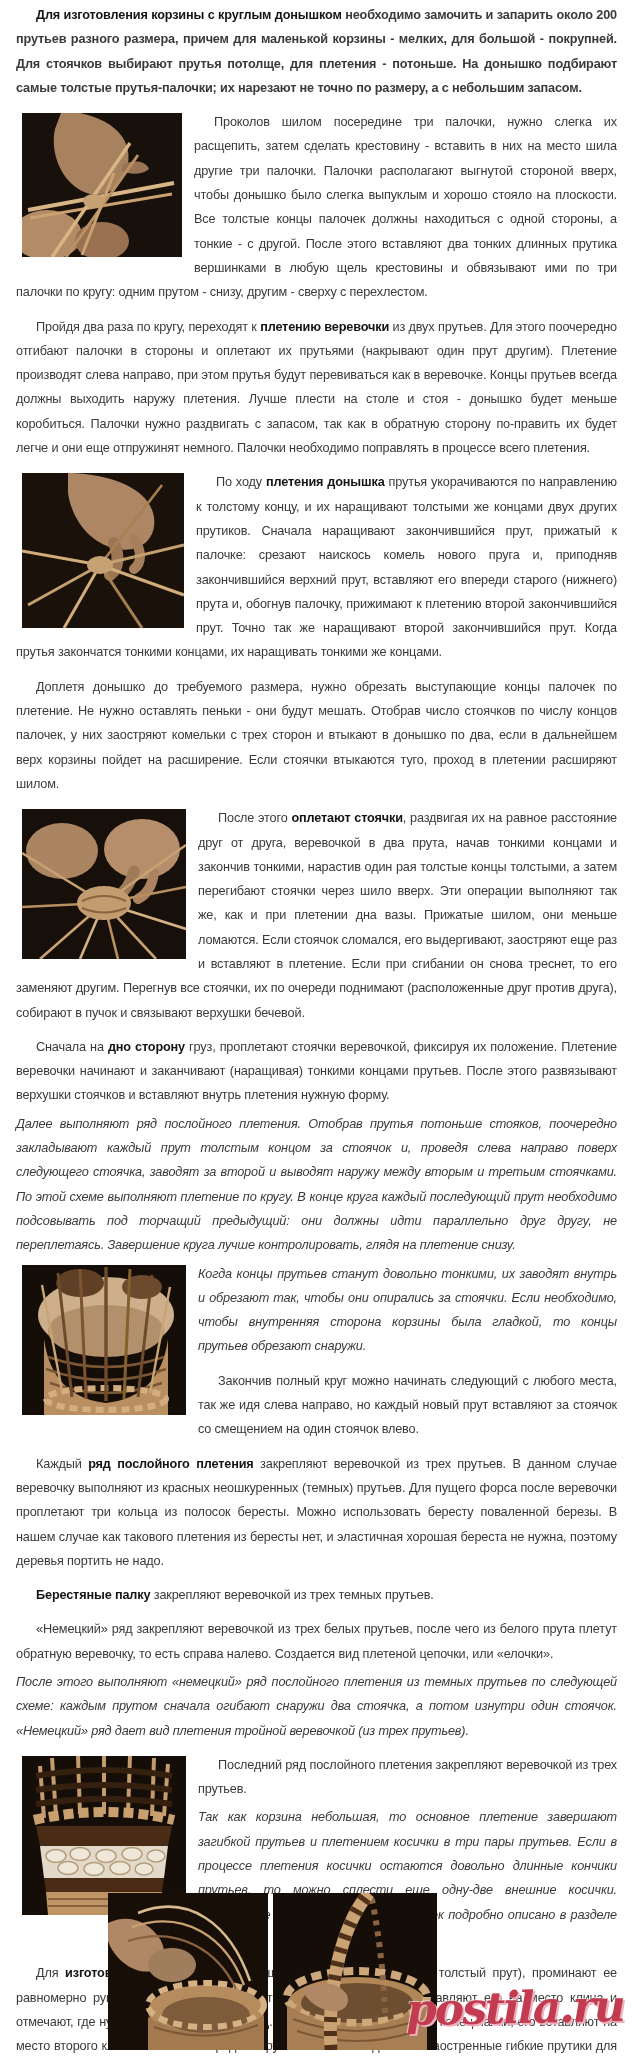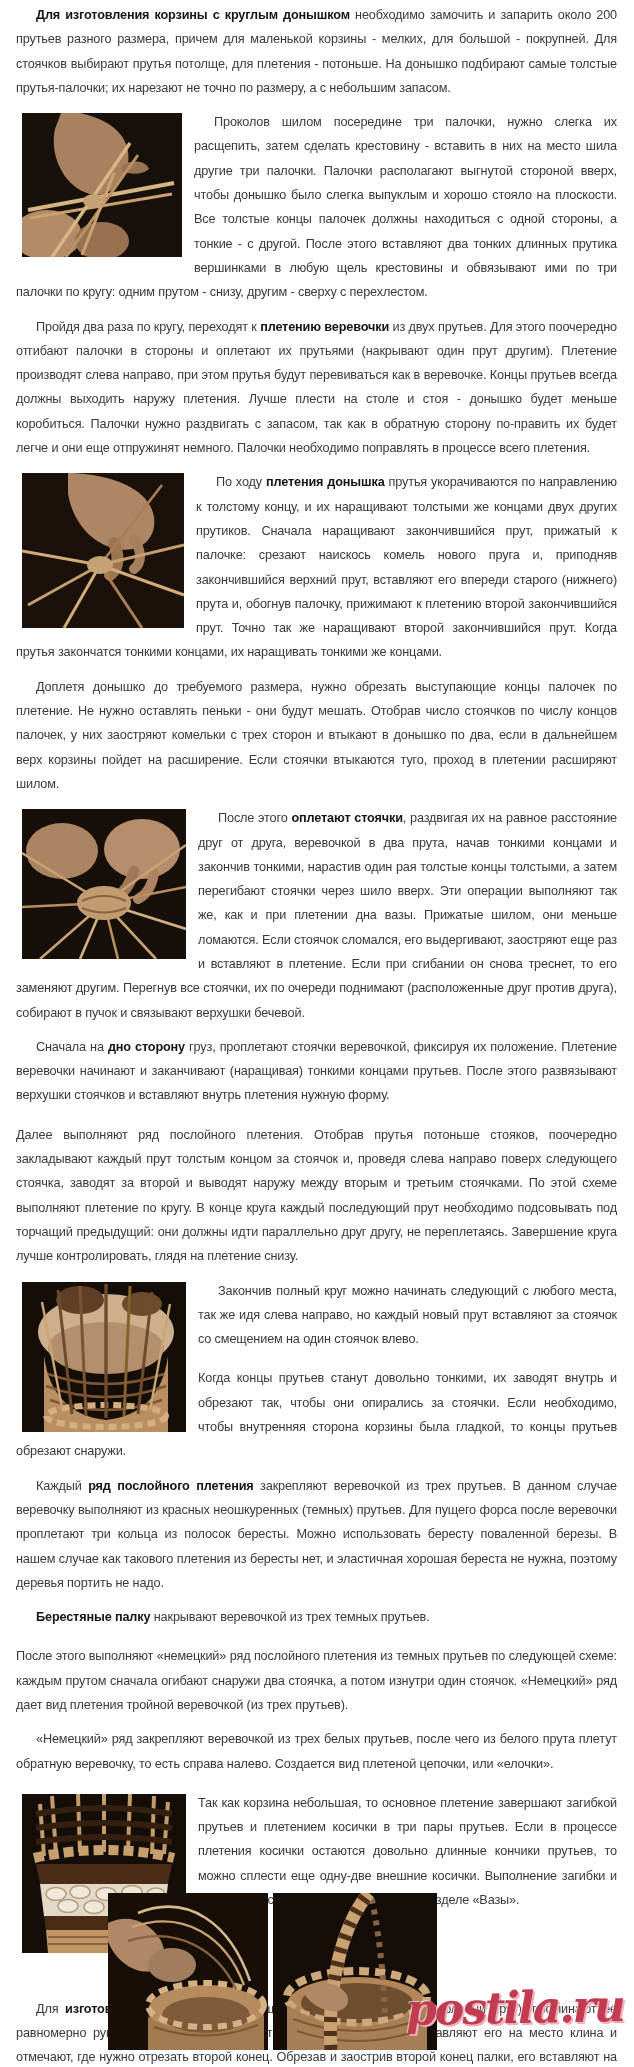--- a/index.html
+++ b/index.html
@@ -4,22 +4,22 @@
 <style>
   html,body{margin:0;padding:0;background:#fff;}
   .page{
     position:relative;width:634px;height:2067px;overflow:hidden;background:#fff;
     font-family:"Liberation Sans","DejaVu Sans",sans-serif;
     font-size:12.7px;line-height:24.3px;color:#3a3a3a;
     text-align:justify;letter-spacing:-0.15px;
     padding:0 17px 0 16px;box-sizing:border-box;
   }
   .para{margin:10px 0 0;}
-  .first{margin-top:3px;}
-  .cont{margin-top:15px;}
+  .first{margin-top:3px;font-weight:bold;}
+  .cont{margin-top:4px;font-style:italic;}
   .ind{text-indent:20px;}
   .page b{color:#151515;}
   figure{margin:0;}
   .ph{float:left;margin:3px 12px 5px 6px;}
   .ph svg{display:block;}
   .mb-big{margin-bottom:44px;}
   .clr{clear:both;}
   .figrow{position:absolute;left:108px;top:1893px;display:flex;gap:5px;}
   .watermark{
     position:absolute;left:406px;top:1996px;margin:0;
@@ -119,28 +119,28 @@
         <ellipse cx="84" cy="134" rx="60" ry="11" fill="none" stroke="#d3ae80" stroke-width="6" stroke-dasharray="8 5"></ellipse>
         <path d="M36 8 L50 132" stroke="#6e4b2d" stroke-width="3"></path>
         <path d="M58 4 L64 134" stroke="#7c5431" stroke-width="3"></path>
         <path d="M84 2 L84 136" stroke="#6e4b2d" stroke-width="3.4"></path>
         <path d="M108 4 L102 134" stroke="#84602c" stroke-width="3"></path>
         <path d="M130 10 L116 132" stroke="#6e4b2d" stroke-width="3"></path>
         <path d="M20 20 L40 126" stroke="#c9a477" stroke-width="2.4"></path>
         <path d="M148 22 L128 128" stroke="#c9a477" stroke-width="2.4"></path>
       </svg>
     </figure>
+    <p class="para cont"><span>Когда концы прутьев станут довольно тонкими, их заводят внутрь и обрезают так, чтобы они опирались за стоячки. Если необходимо, чтобы внутренняя сторона корзины была гладкой, то концы прутьев обрезают снаружи.</span></p>
     <p class="para ind"><span>Закончив полный круг можно начинать следующий с любого места, так же идя слева направо, но каждый новый прут вставляют за стоячок со смещением на один стоячок влево.</span></p>
-    <p class="para cont"><span>Когда концы прутьев станут довольно тонкими, их заводят внутрь и обрезают так, чтобы они опирались за стоячки. Если необходимо, чтобы внутренняя сторона корзины была гладкой, то концы прутьев обрезают снаружи.</span></p>
   </div>
 
   <p class="para ind clr"><span>Каждый </span><b>ряд послойного плетения</b><span> закрепляют веревочкой из трех прутьев. В данном случае веревочку выполняют из красных неошкуренных (темных) прутьев. Для пущего форса после веревочки проплетают три кольца из полосок бересты. Можно использовать бересту поваленной березы. В нашем случае как такового плетения из бересты нет, и эластичная хорошая береста не нужна, поэтому деревья портить не надо.</span></p>
-  <p class="para ind"><b>Берестяные палку</b><span> накрывают веревочкой из трех темных прутьев.</span></p>
+  <p class="para ind"><b>Берестяные палку</b><span> закрепляют веревочкой из трех темных прутьев.</span></p>
+  <p class="para ind"><span>«Немецкий» ряд закрепляют веревочкой из трех белых прутьев, после чего из белого прута плетут обратную веревочку, то есть справа налево. Создается вид плетеной цепочки, или «елочки».</span></p>
   <p class="para cont"><span>После этого выполняют «немецкий» ряд послойного плетения из темных прутьев по следующей схеме: каждым прутом сначала огибают снаружи два стоячка, а потом изнутри один стоячок. «Немецкий» ряд дает вид плетения тройной веревочкой (из трех прутьев).</span></p>
-  <p class="para ind"><span>«Немецкий» ряд закрепляют веревочкой из трех белых прутьев, после чего из белого прута плетут обратную веревочку, то есть справа налево. Создается вид плетеной цепочки, или «елочки».</span></p>
 
   <div class="block">
     <figure class="ph mb-big">
       <svg width="164" height="159" viewBox="0 0 164 159" aria-hidden="true">
         <rect width="164" height="159" fill="#150d08"></rect>
         <path d="M30 2 L34 60 M56 0 L58 58 M82 0 L82 58 M108 0 L106 58 M132 2 L130 60 M18 10 L22 62 M146 8 L142 60" stroke="#c49c6c" stroke-width="4" fill="none"></path>
         <path d="M14 20 Q82 8 150 20 M14 34 Q82 24 150 34 M14 48 Q82 38 150 48" stroke="#35200f" stroke-width="6" fill="none"></path>
         <path d="M12 64 Q84 48 152 64" stroke="#c89f6e" stroke-width="10" fill="none" stroke-dasharray="10 5"></path>
         <path d="M14 70 L150 70 L146 90 L18 90 Z" fill="#4a2b15"></path>
         <path d="M18 90 L146 90 L142 122 L22 122 Z" fill="#e3d9c9"></path>
@@ -153,20 +153,21 @@
           <ellipse cx="46" cy="112" rx="10" ry="6.5"></ellipse>
             <ellipse cx="72" cy="113" rx="10" ry="6.5"></ellipse>
           <ellipse cx="98" cy="112" rx="10" ry="6.5"></ellipse>
             <ellipse cx="122" cy="113" rx="9" ry="6"></ellipse>
         </g>
         <path d="M22 122 L142 122 L140 136 L24 136 Z" fill="#4a2b15"></path>
         <path d="M24 136 L140 136 L138 159 L26 159 Z" fill="#bf9565"></path>
         <path d="M26 143 L138 143 M26 150 L137 150" stroke="#8a6340" stroke-width="2" fill="none"></path>
       </svg>
     </figure>
+    <p class="para ind"><span>Последний ряд послойного плетения закрепляют веревочкой из трех прутьев.</span></p>
     <p class="para cont"><span>Так как корзина небольшая, то основное плетение завершают загибкой прутьев и плетением косички в три пары прутьев. Если в процессе плетения косички остаются довольно длинные кончики прутьев, то можно сплести еще одну-две внешние косички. Выполнение загибки и плетение косичек подробно описано в разделе «Вазы».</span></p>
   </div>
 
   <p class="para ind clr"><span>Для </span><b>изготовления ручки</b><span> берут хорошо вымоченную палку (или толстый прут), проминают ее равномерно руками или об колено. Заострив один конец палки, вставляют его на место клина и отмечают, где нужно отрезать второй конец. Обрезав и заострив второй конец палки, его вставляют на место второго клина. После этого рядом с ручкой вставляют длинные заостренные гибкие прутики для оплетки ручки.</span></p>
 
   <div class="figrow">
     <figure>
       <svg width="160" height="157" viewBox="0 0 160 157" aria-hidden="true">
         <rect width="160" height="157" fill="#170e08"></rect>
         <ellipse cx="98" cy="118" rx="58" ry="26" fill="#b68c5f"></ellipse>

